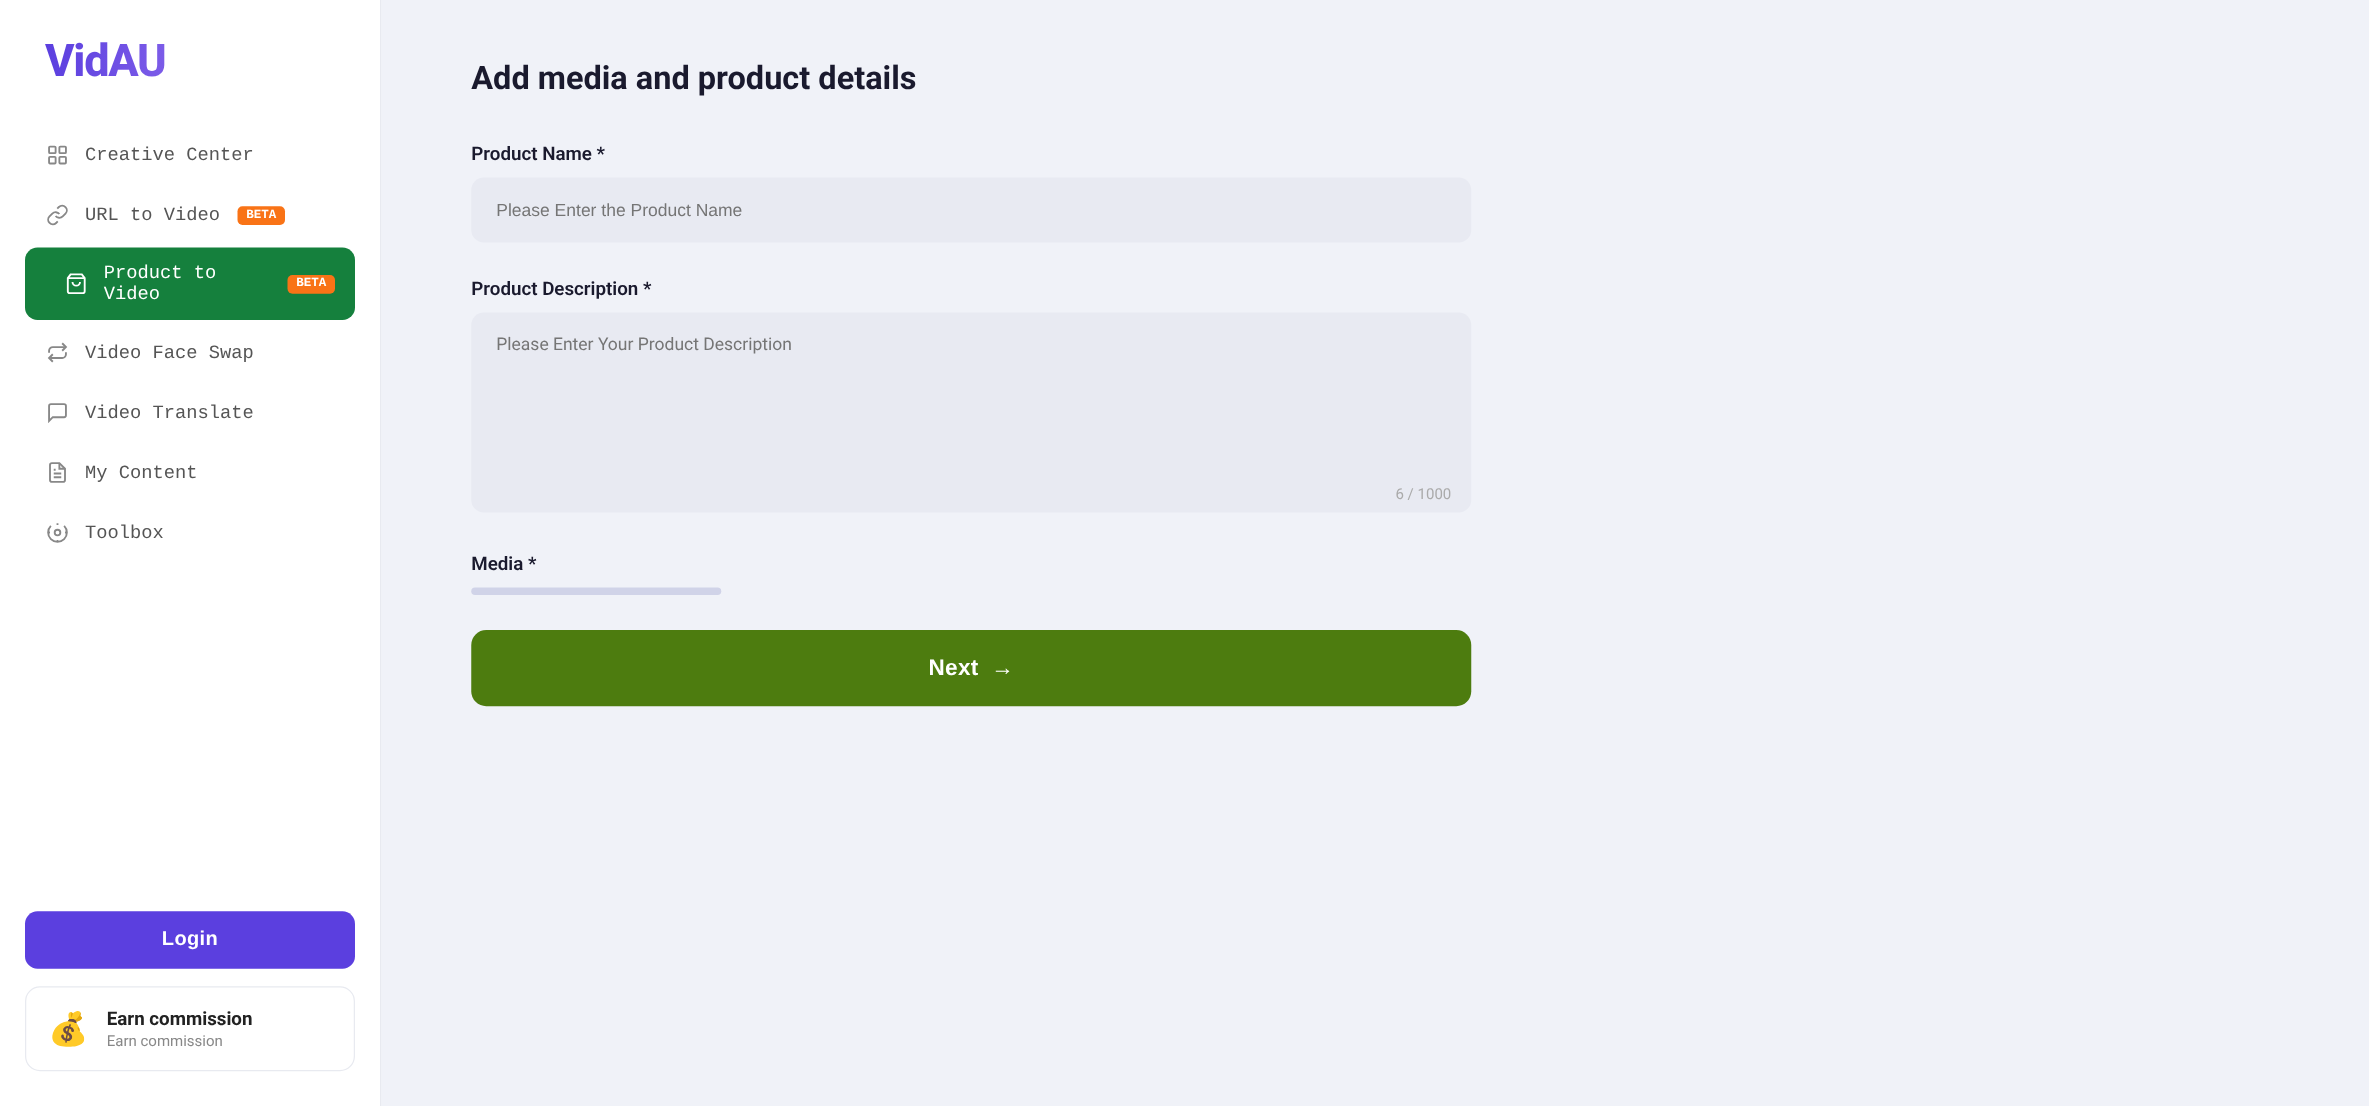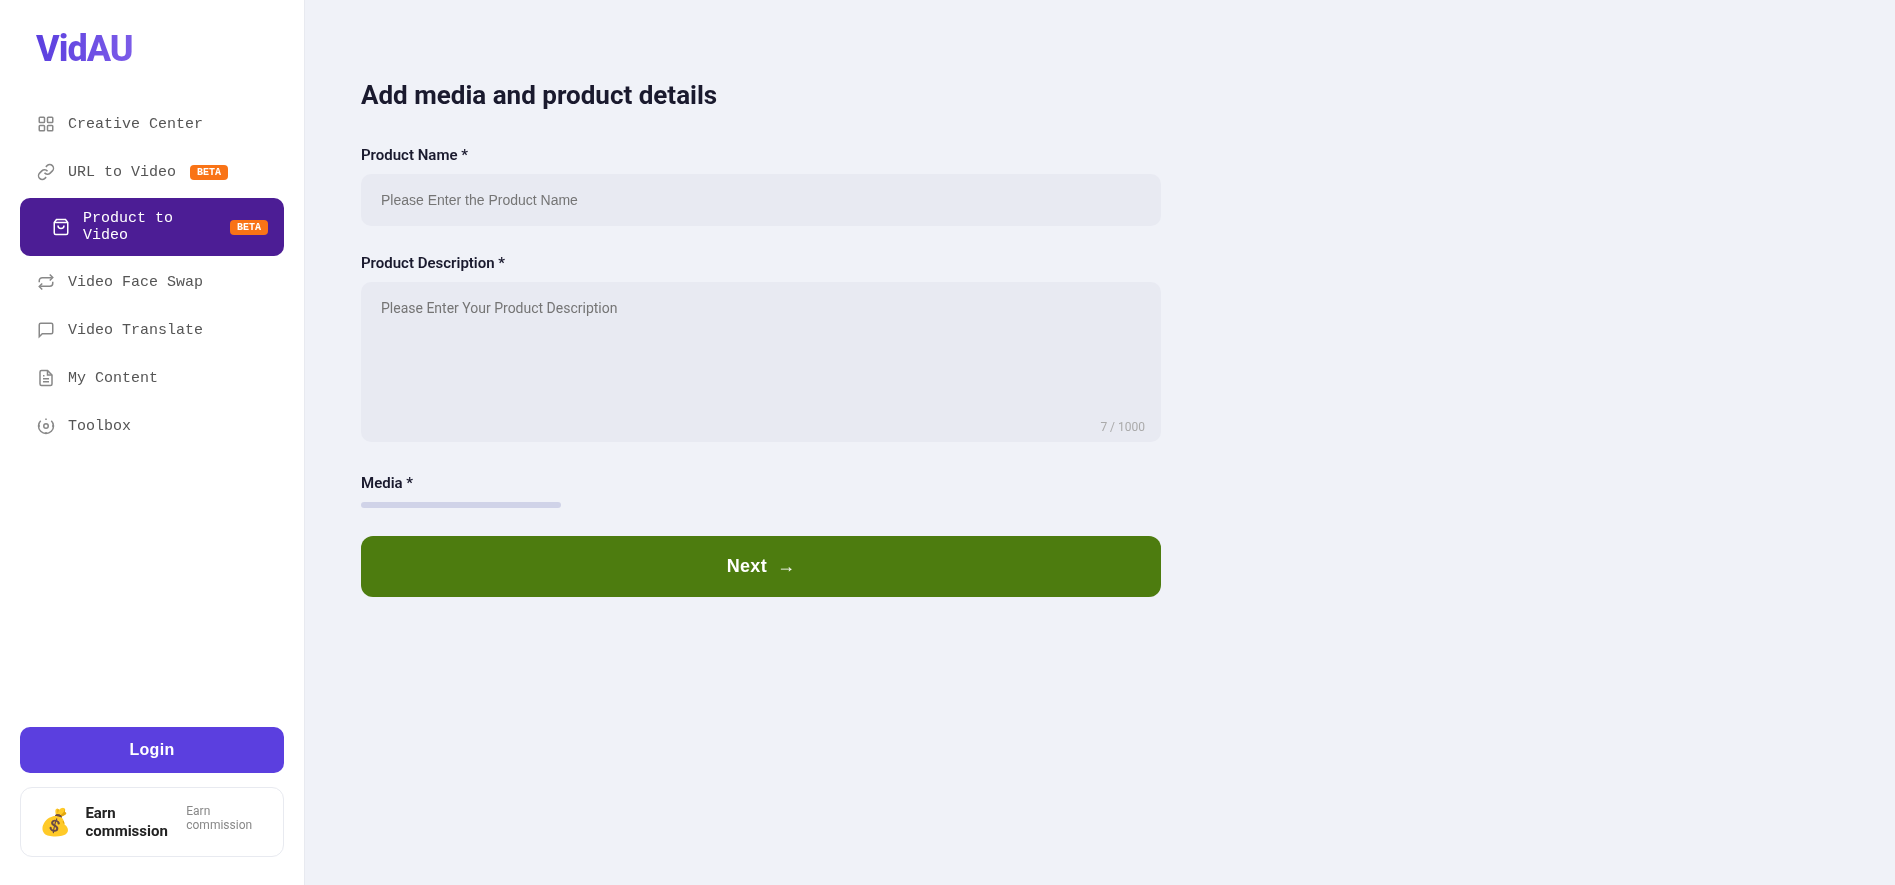--- a/index.html
+++ b/index.html
@@ -59,21 +59,21 @@
       border-radius: 10px;
       cursor: pointer;
       color: #555;
       font-size: 15px;
       font-weight: 500;
       transition: background 0.15s;
       font-family: Liberation Mono, monospace;
     }
 
     .nav-item.active {
-      background: #4c1d95;
+      background: #15803d;
       color: #fff;
       padding-left: 31px;
     }
 
     .nav-item.active .nav-icon {
       color: #fff;
     }
 
     .nav-icon {
       width: 20px;
@@ -132,42 +132,41 @@
       cursor: pointer;
     }
 
     .earn-icon {
       font-size: 26px;
       flex-shrink: 0;
     }
 
     .earn-texts {
       display: flex;
-      flex-direction: row;
+      flex-direction: column;
       gap: 2px;
     }
 
     .earn-title {
       font-size: 15px;
       font-weight: 700;
       color: #222;
     }
 
     .earn-sub {
       font-size: 12px;
       color: #888;
     }
 
     
     .main-content {
       flex: 1;
-      padding: 48px 56px;
+      padding: 48px 72px;
       background: #f0f2f8;
       overflow-y: auto;
-      margin-top: 32px;
     }
 
     .page-title {
       font-size: 26px;
       font-weight: 700;
       color: #1a1a2e;
       margin-bottom: 36px;
     }
 
     .form-section {
@@ -380,21 +379,21 @@
 
     <div class="form-group">
       <label class="form-label">Product Name *</label>
       <input type="text" class="form-input" placeholder="Please Enter the Product Name" style="">
     </div>
 
     <div class="form-group">
       <label class="form-label">Product Description *</label>
       <div class="textarea-wrapper">
         <textarea class="form-textarea" placeholder="Please Enter Your Product Description" style=""></textarea>
-        <span class="char-count">7 / 1000</span>
+        <span class="char-count">6 / 1000</span>
       </div>
     </div>
 
     <div class="form-group">
       <label class="media-label">Media *</label>
       <div class="media-bar"></div>
     </div>
 
     <button class="next-btn">
       <span>Next</span>

